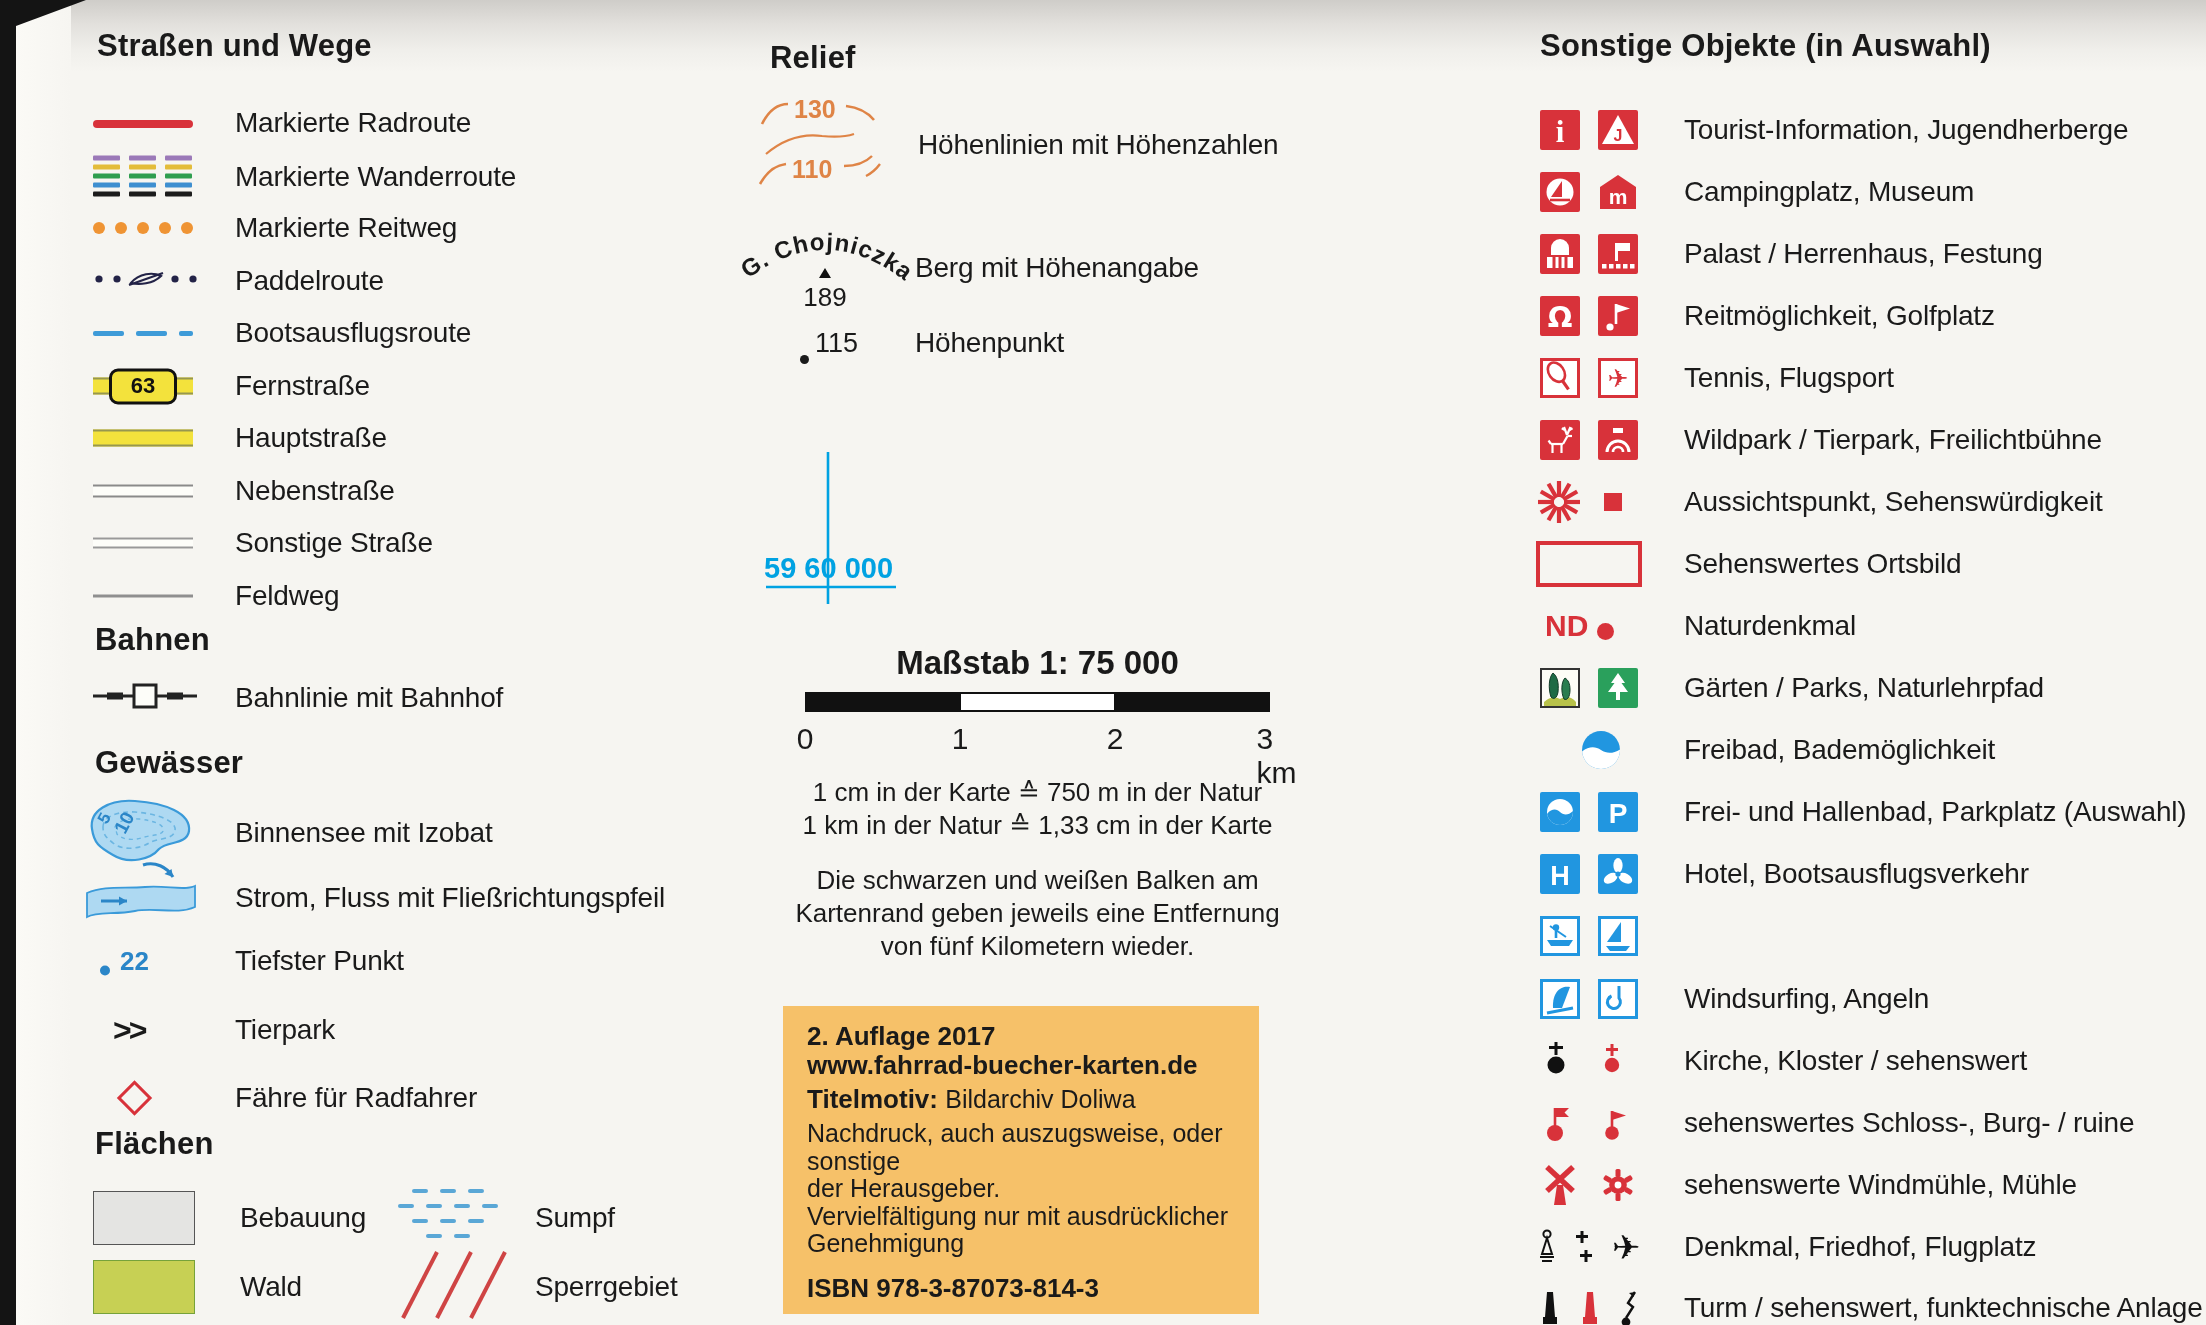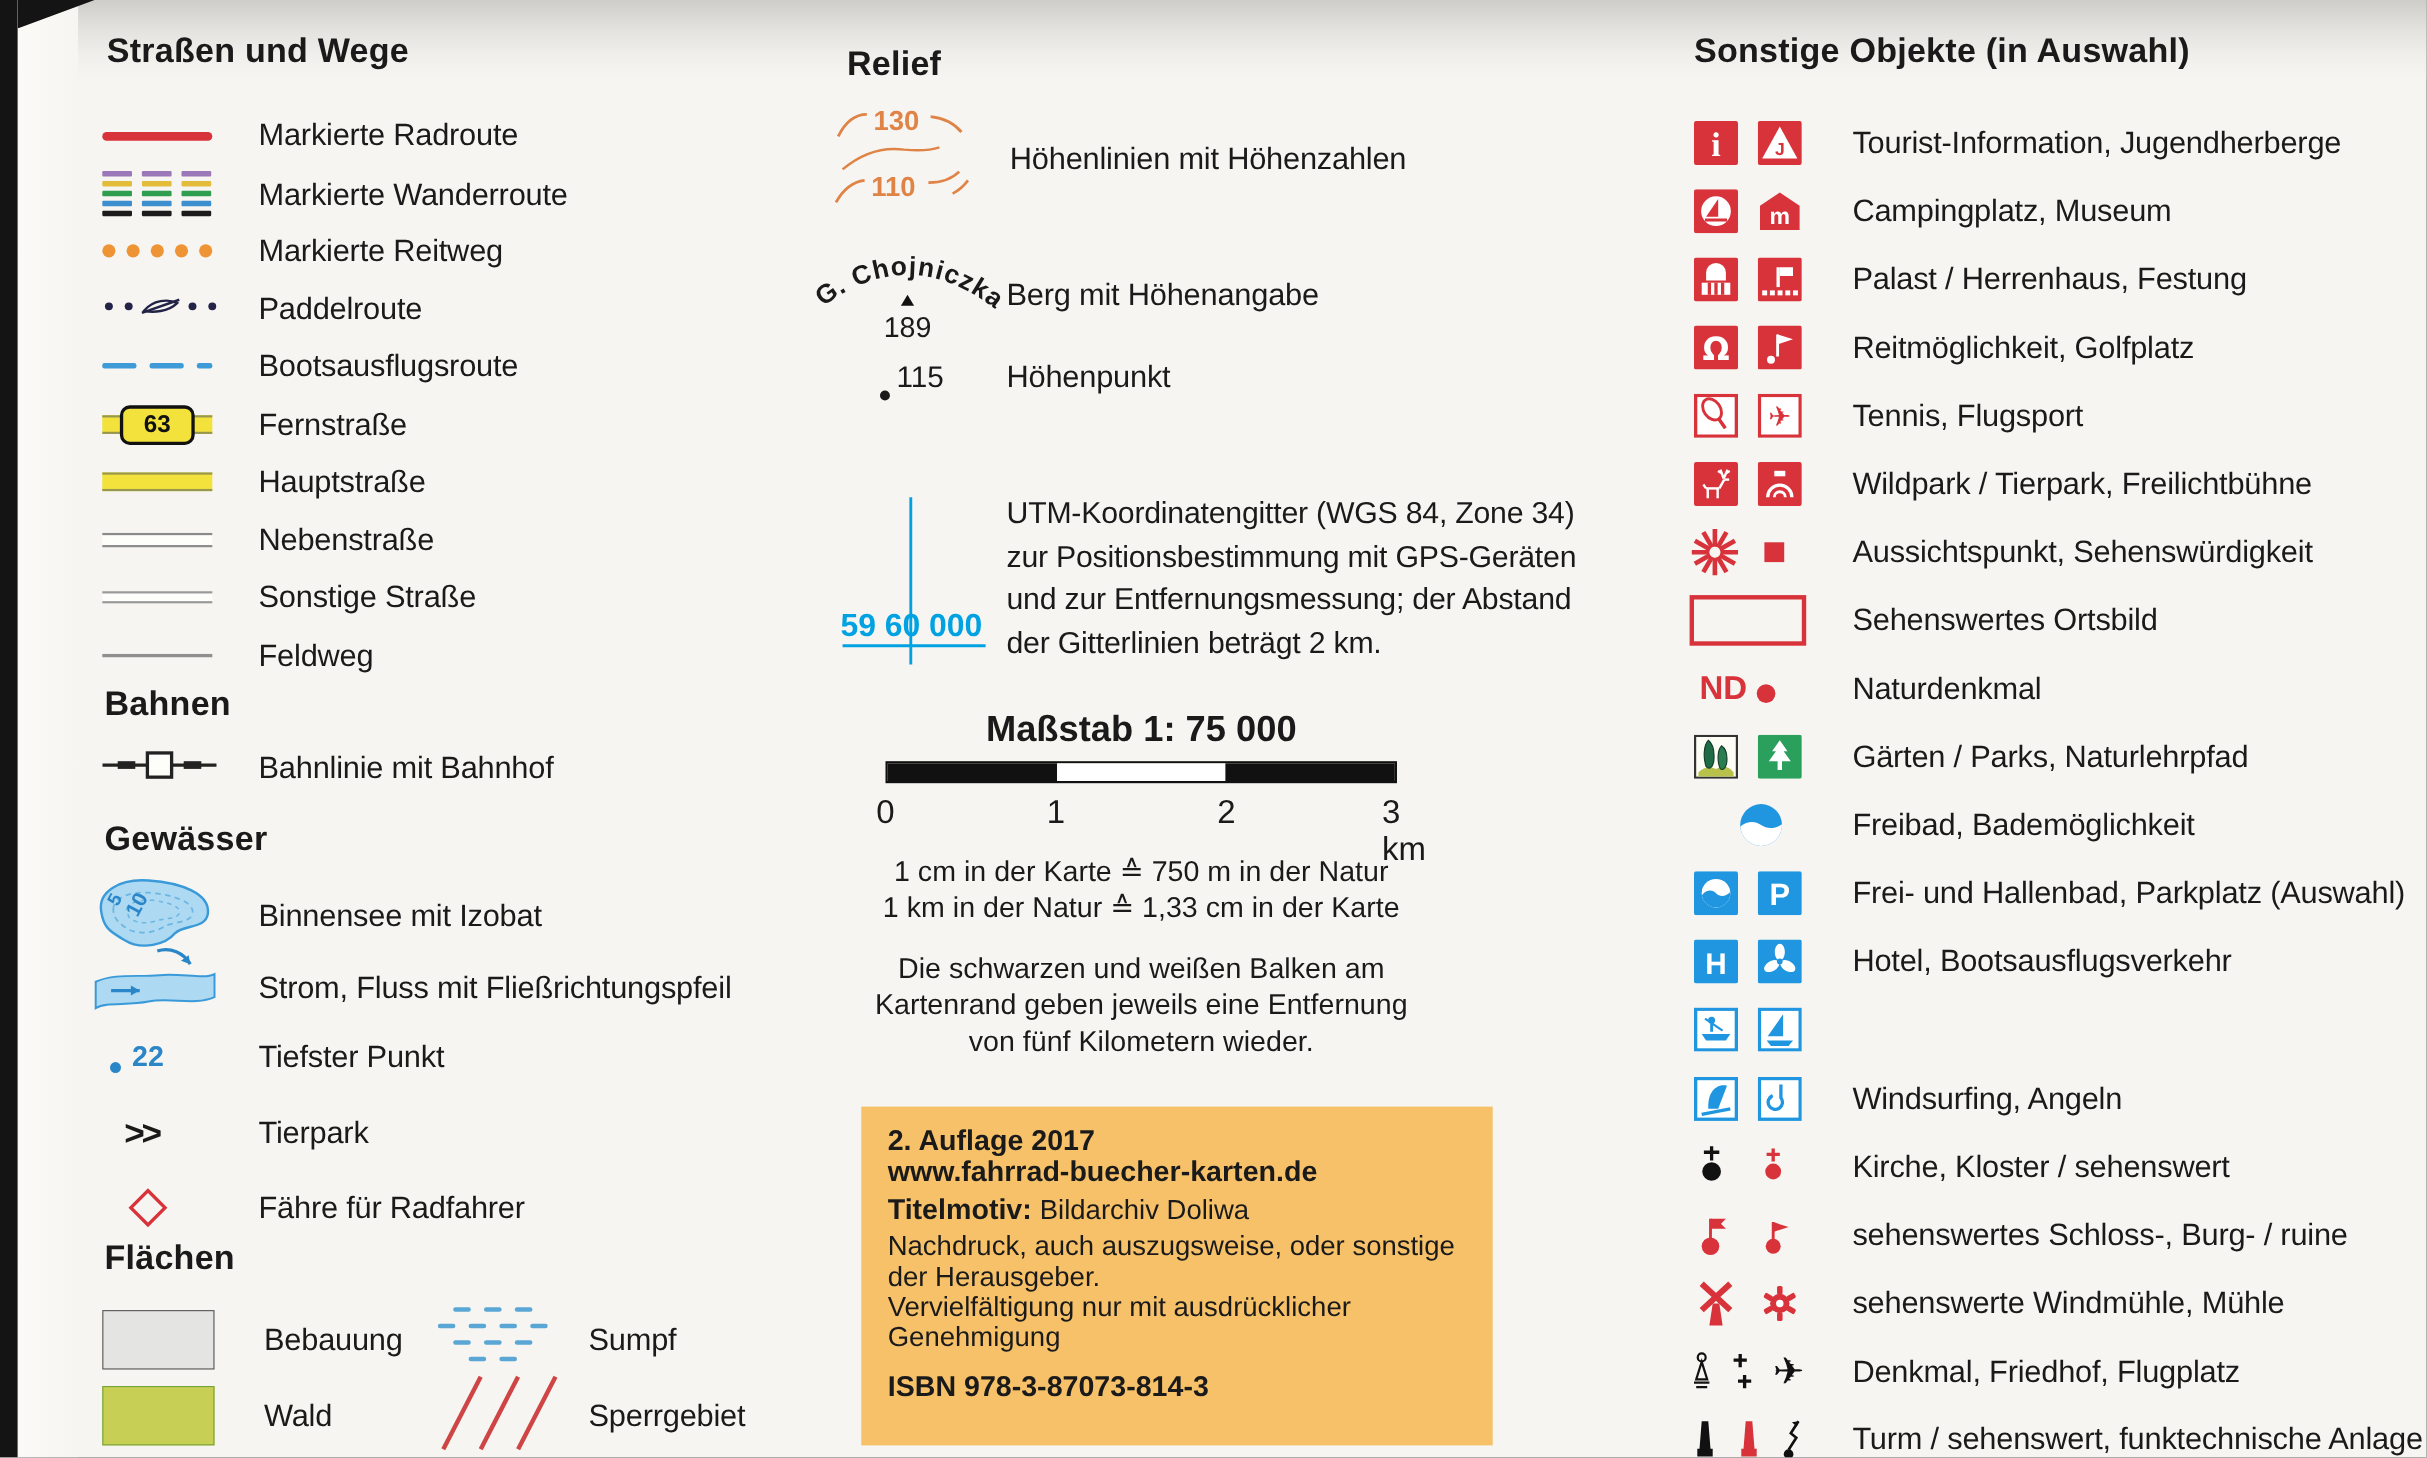--- a/index.html
+++ b/index.html
@@ -31,21 +31,21 @@
   .casing7{height:7px;border-top:2px solid #999;border-bottom:2px solid #999;background:#fdfdf9;}
   .singleline{height:3px;background:#8f8f8f;}
   .diamond{width:19px;height:19px;border:3px solid #d8323a;transform:rotate(45deg);}
   .areabox{width:100px;height:52px;}
   .bebauung{background:#e4e4e2;border:1.6px solid #555;}
   .wald{background:#c7d054;border:1.6px solid #76a23a;}
   .icon40{position:absolute;width:40px;height:40px;transform:translateY(-50%);}
   .tick{position:absolute;transform:translateX(-50%);font-size:30px;}
   .tick-end{transform:translateX(-34%);}
   .mnote{font-size:26px;line-height:33px;text-align:center;}
-  .imprint{position:absolute;left:783px;top:1006px;width:574px;height:308px;background:#f6c169;
+  .imprint{position:absolute;left:783px;top:1006px;width:476px;height:308px;background:#f6c169;
     box-sizing:border-box;padding:16px 24px;font-size:26px;}
   .imp-b{font-weight:bold;line-height:29px;}
   .imp-r{font-size:25px;line-height:27.5px;}
   .ndtext{font-weight:bold;color:#d8323a;font-size:30px;}
   .nddot{display:inline-block;width:17px;height:17px;border-radius:50%;background:#d8323a;margin-left:9px;position:relative;top:4px;}
   .schleuse{font-weight:bold;font-size:32px;letter-spacing:-3px;}
   .tiefblue{color:#2b86c8;font-weight:bold;font-size:26px;}
   .tdot{display:inline-block;width:10px;height:10px;border-radius:50%;background:#2b86c8;margin-right:10px;position:relative;top:6px;}
 </style>
 </head>
@@ -269,26 +269,20 @@
   </div>
   <div class="lbl" style="left:915px;top:343px">Höhenpunkt</div>
 
   <div class="abs" style="left:758px;top:438px">
     <svg width="150" height="172" viewBox="0 0 150 172">
       <path d="M70 14 V166" stroke="#00a2e2" stroke-width="2.6"></path>
       <path d="M8 149 H138" stroke="#00a2e2" stroke-width="2.6"></path>
       <text x="6" y="140" font-size="29" font-weight="bold" fill="#00a2e2">59 60 000</text>
     </svg>
   </div>
-  <div class="abs" style="left:915px;top:446px;font-size:27.5px;line-height:39.5px;letter-spacing:-.2px">
-    <div>UTM-Koordinatengitter (WGS 84, Zone 34)</div>
-    <div>zur Positionsbestimmung mit GPS-Geräten</div>
-    <div>und zur Entfernungsmessung; der Abstand</div>
-    <div>der Gitterlinien beträgt 2 km.</div>
-  </div>
 
   <div class="abs" style="left:805px;top:644px;width:465px;text-align:center;font-size:33px;font-weight:bold">Maßstab 1: 75 000</div>
 
   <div class="abs" style="left:805px;top:692px;width:465px;height:20px;border:2.5px solid #111;box-sizing:border-box;display:flex">
     <div style="flex:1;background:#111"></div>
     <div style="flex:1;background:#fff"></div>
     <div style="flex:1;background:#111"></div>
   </div>
   <div class="abs" style="left:805px;top:722px;width:465px;height:38px">
     <span class="tick" style="left:0">0</span>

